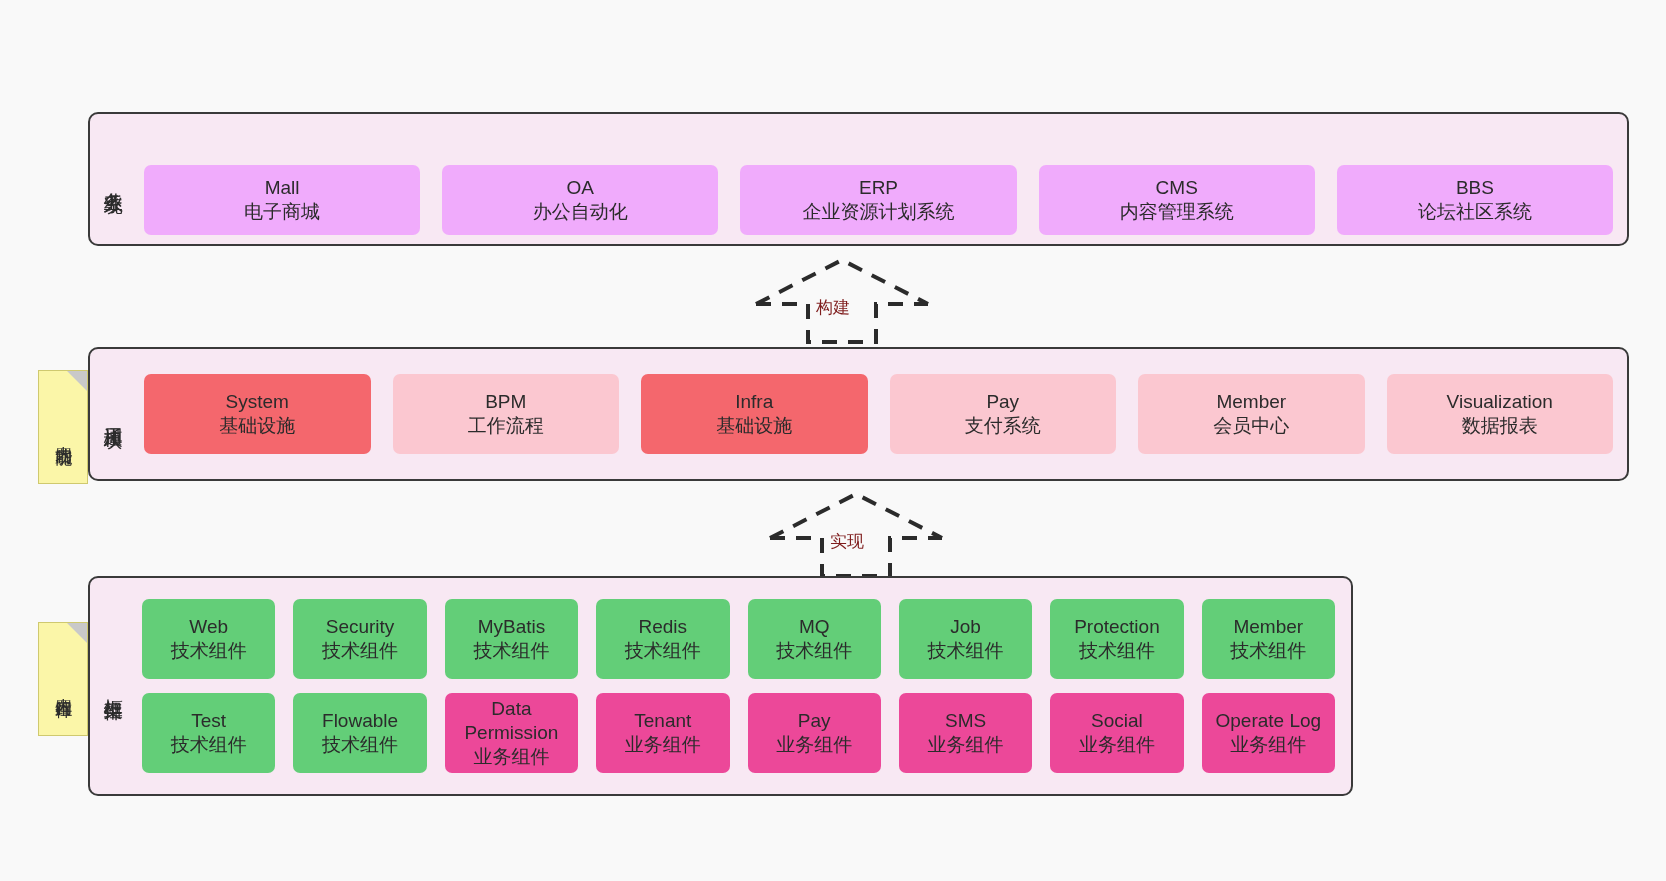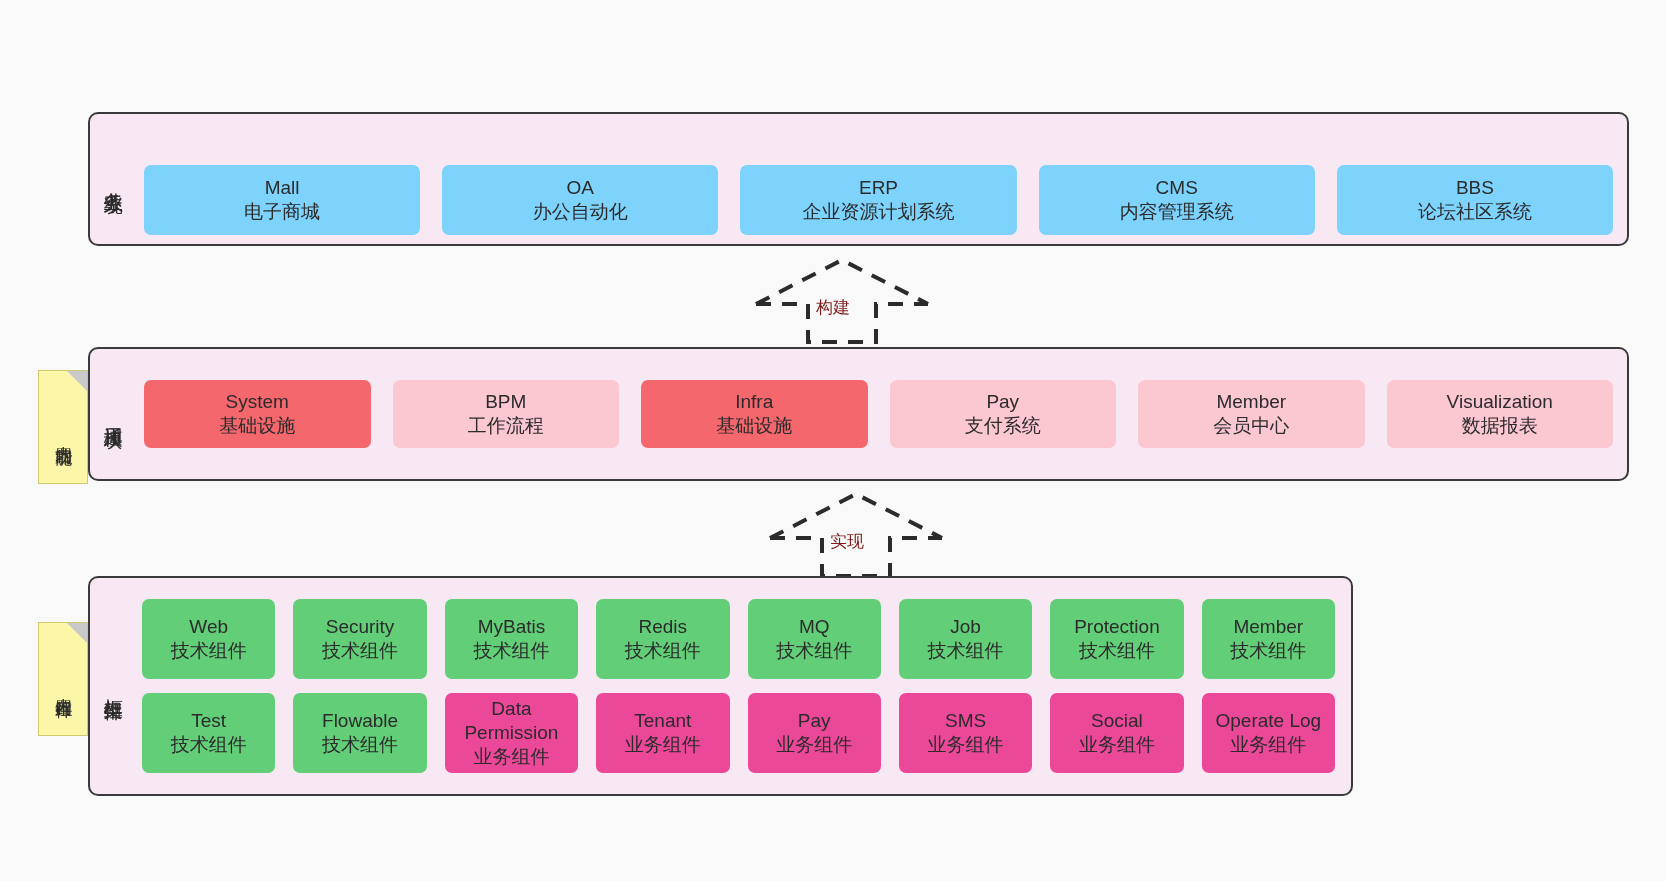--- a/index.html
+++ b/index.html
@@ -76,36 +76,36 @@
     justify-content: center;
     text-align: center;
     font-size: 19px;
     line-height: 1.28;
     color: #2b2b2b;
     padding: 4px 6px;
   }
   .card .en { display: block; }
   .card .cn { display: block; }
 
-  .card.blue        { background: #7dd3fc; margin-top: 42px; }
+  .card.blue        { background: #f0abfc; margin-top: 42px; }
   .card.red         { background: #f4676d; }
   .card.pink        { background: #fbc7d0; }
   .card.green       { background: #63ce78; }
   .card.greenlight  { background: #ec4899; }
 
   
   #layer-business {
     left: 88px; top: 112px; width: 1541px; height: 134px;
   }
   #layer-business .card { height: 70px; }
 
   #layer-modules {
     left: 88px; top: 347px; width: 1541px; height: 134px;
   }
-  #layer-modules .card { height: 68px; }
+  #layer-modules .card { height: 80px; }
 
   #layer-framework {
     left: 88px; top: 576px; width: 1265px; height: 220px;
   }
   #layer-framework .card { height: 80px; }
   #layer-framework .layer-body { gap: 14px; padding: 0 16px 0 6px; }
   #layer-framework .row { gap: 18px; }
 
   
   .note {

